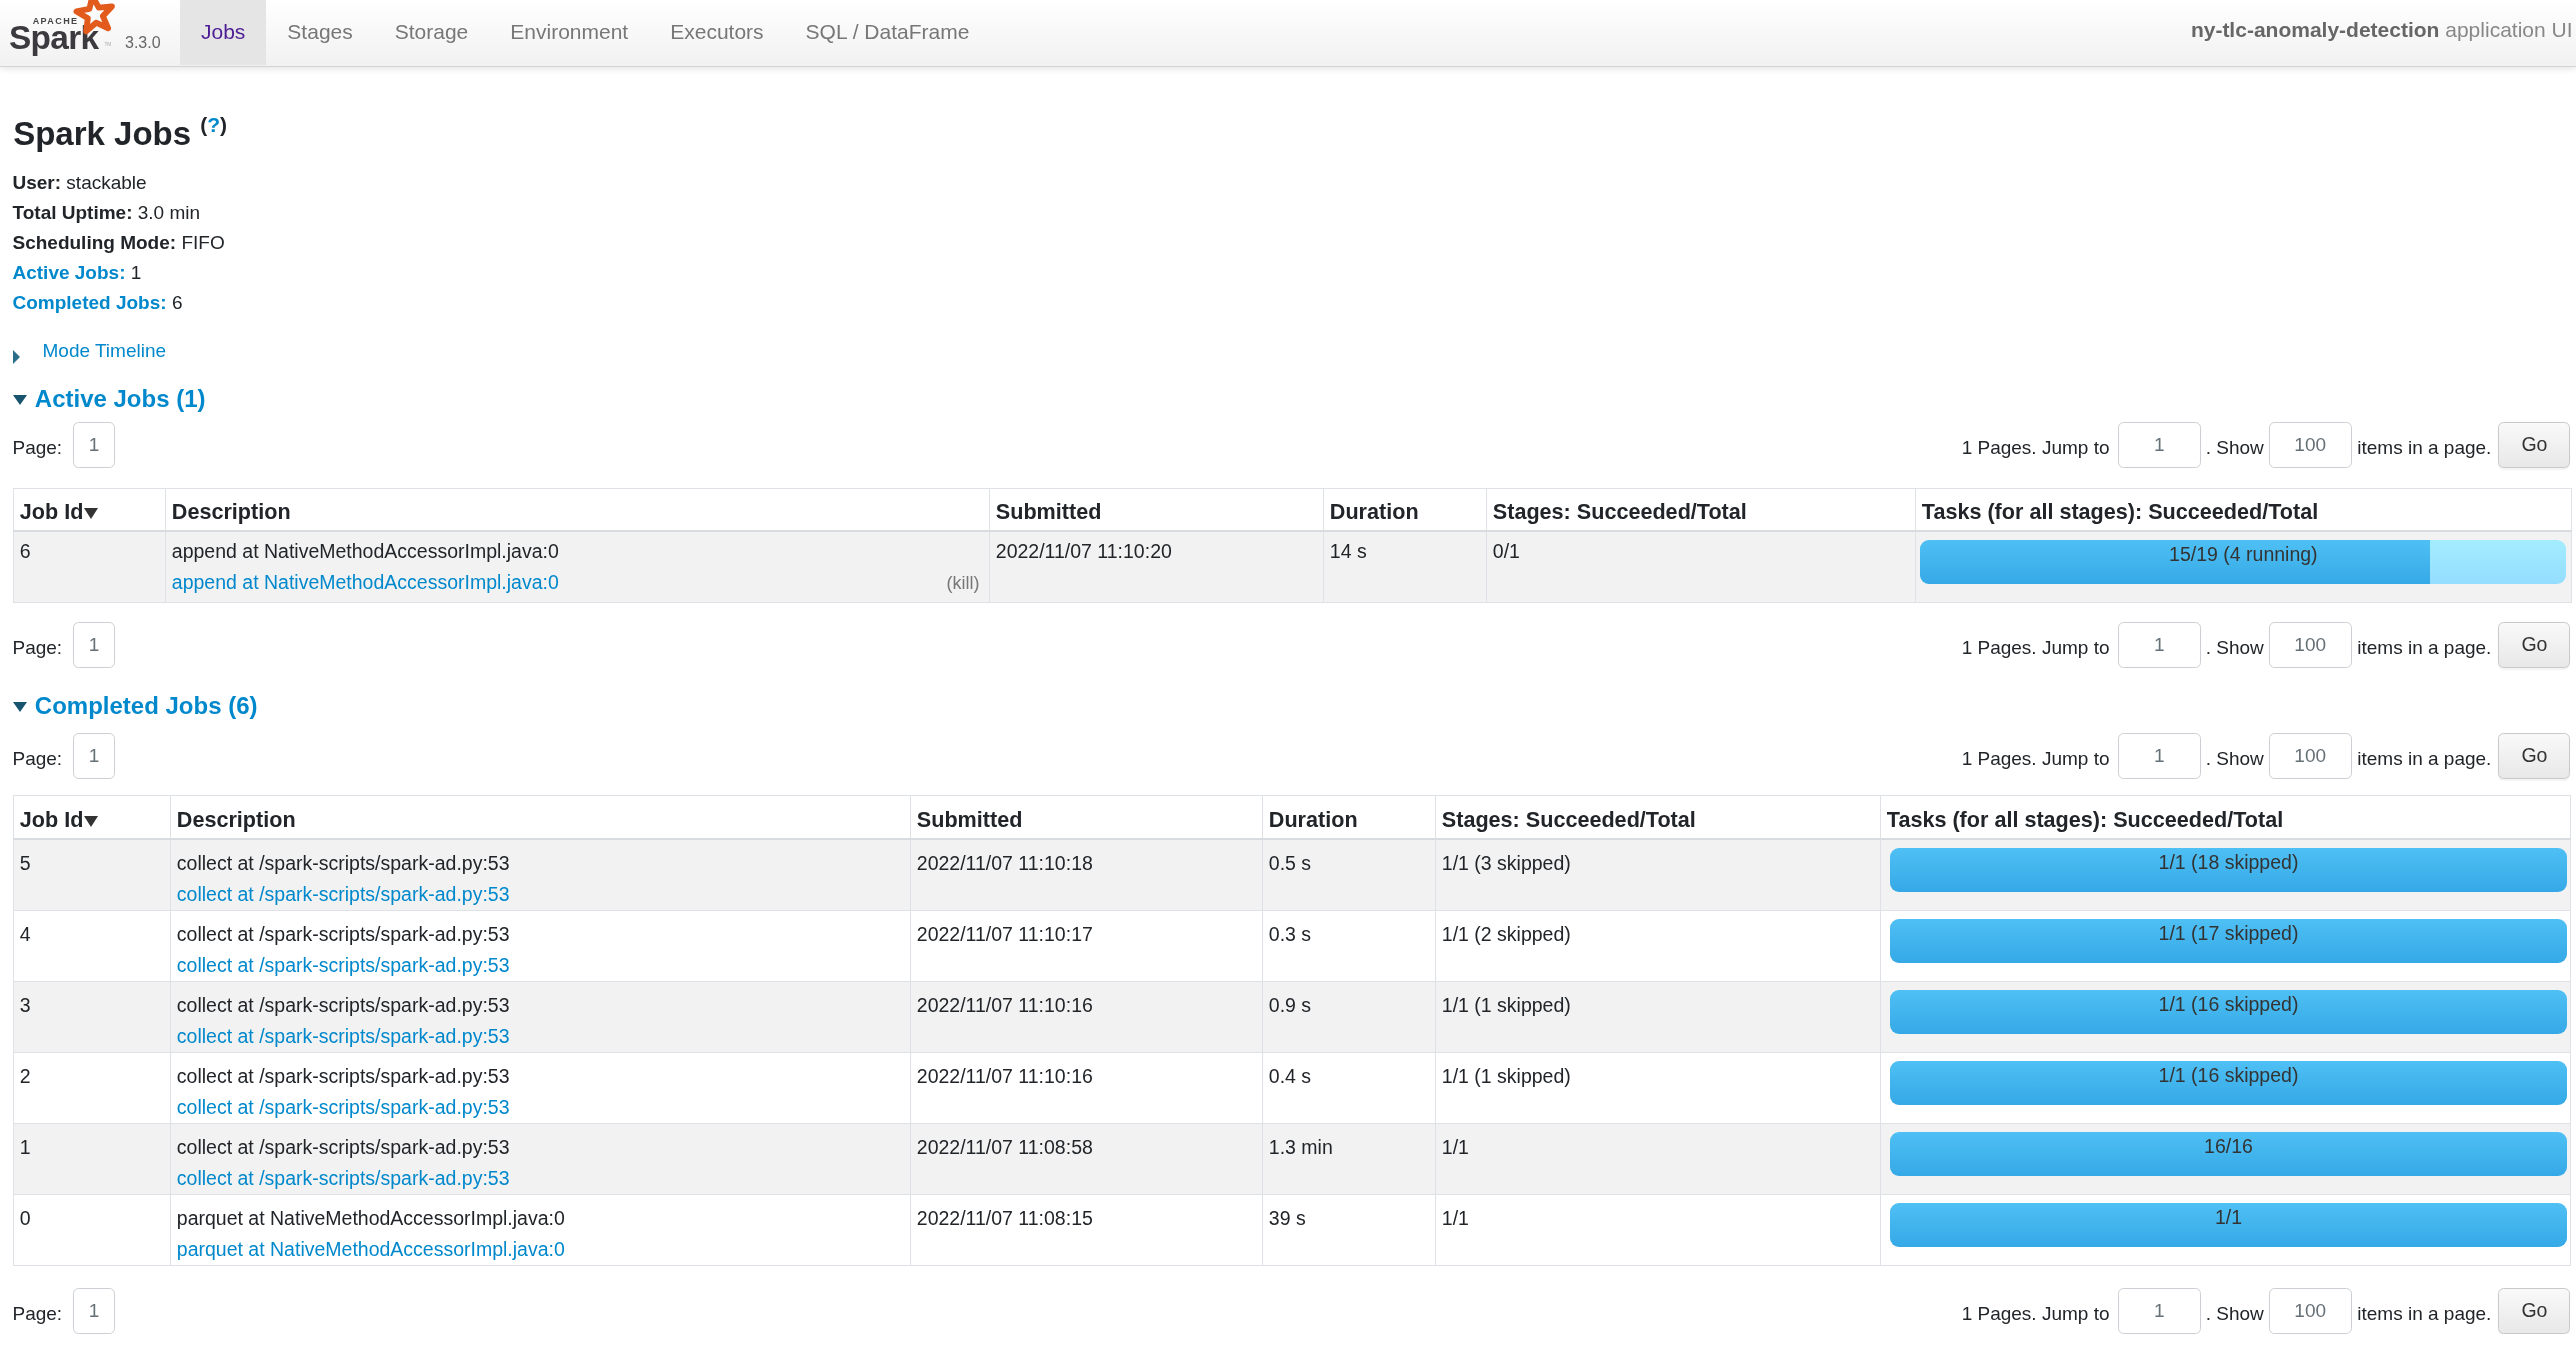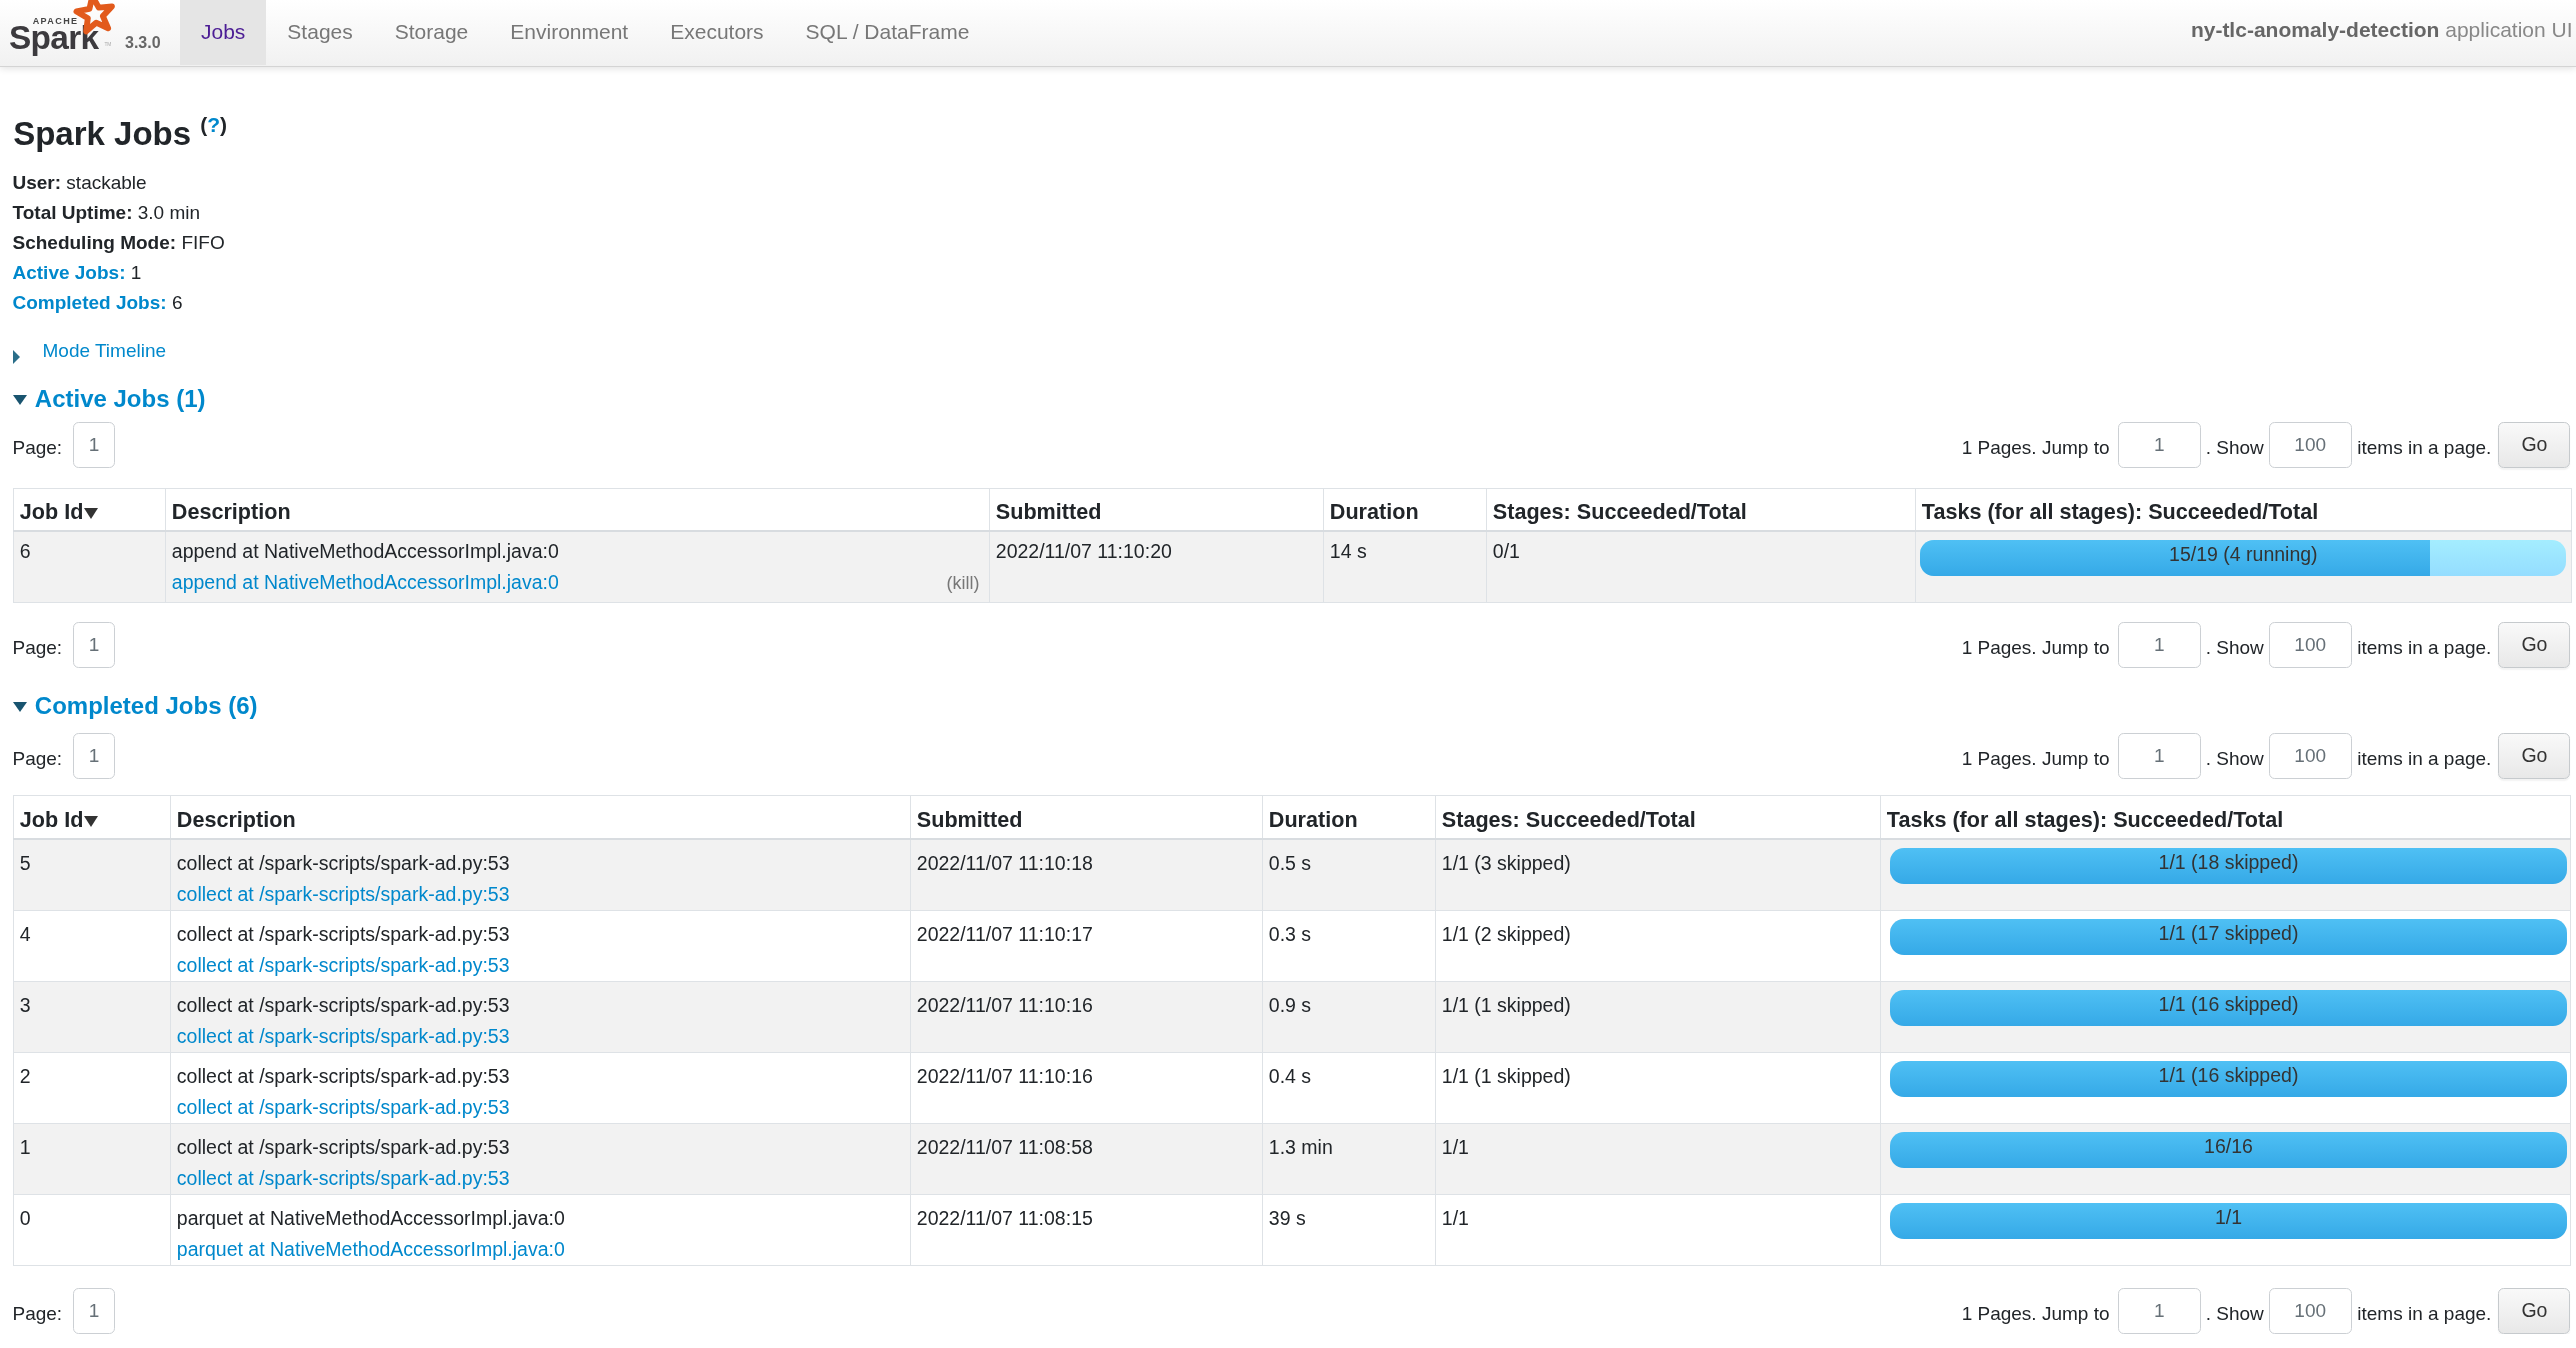--- a/index.html
+++ b/index.html
@@ -17,21 +17,21 @@
   position: relative;
   height: 67px;
   background: linear-gradient(#ffffff, #f1f1f1);
   border-bottom: 1.4px solid #d4d4d4;
   box-shadow: 0 2.1px 7px rgba(0,0,0,.12);
   white-space: nowrap;
 }
 .brand { position:absolute; left:0; top:0; }
 .version {
   position:absolute; left:125px; top:34px;
-  font-size:16px; font-weight:bold; color:#666;
+  font-size:16px; font-weight:normal; color:#666;
 }
 .navtabs { position:absolute; left:180px; top:0; height:65px; display:flex; }
 .navtabs a {
   display:block; height:65px; line-height:63px;
   padding:0 21px; font-size:21px; color:#777; text-decoration:none;
 }
 .navtabs a.active { background:#e5e5e5; color:#4c1d95; }
 .apptitle {
   position:absolute; right:3.5px; top:18px;
   font-size:21px; color:#888;
@@ -105,21 +105,21 @@
 table.jobs tbody td { vertical-align:top; }
 table#t1 tbody td { padding:3.8px 6.3px 4.2px; }
 table#t2 tbody td { padding:8px 6.3px 0; }
 table.jobs tbody tr.odd { background:#f2f2f2; }
 table.jobs a { color:#0088cc; text-decoration:none; }
 .sortarrow { display:inline-block; width:0; height:0; border-top:11px solid #333; border-left:7px solid transparent; border-right:7px solid transparent; margin-left:0.7px; }
 td.desc { position:relative; }
 td.desc .kill { position:absolute; top:36px; right:9px; color:#777; font-size:18px; line-height:31px; }
 
 .progress {
-  position:relative; height:36px; margin-top:4.2px; border-radius:14px;
+  position:relative; height:44px; margin-top:4.2px; border-radius:9px;
   background:#eee; overflow:hidden; margin-left:-1.4px; margin-right:-2.1px;
 }
 table#t2 .progress { margin-top:0; margin-left:2.8px; margin-right:-4.2px; }
 .progress.started { background:linear-gradient(#a4edff,#94ddff); }
 .progress .bar {
   position:absolute; left:0; top:0; bottom:0;
   background:linear-gradient(#4fc0f4,#35a9e7);
 }
 .progress .lbl {
   position:absolute; left:0; right:0; top:0; height:28px;

